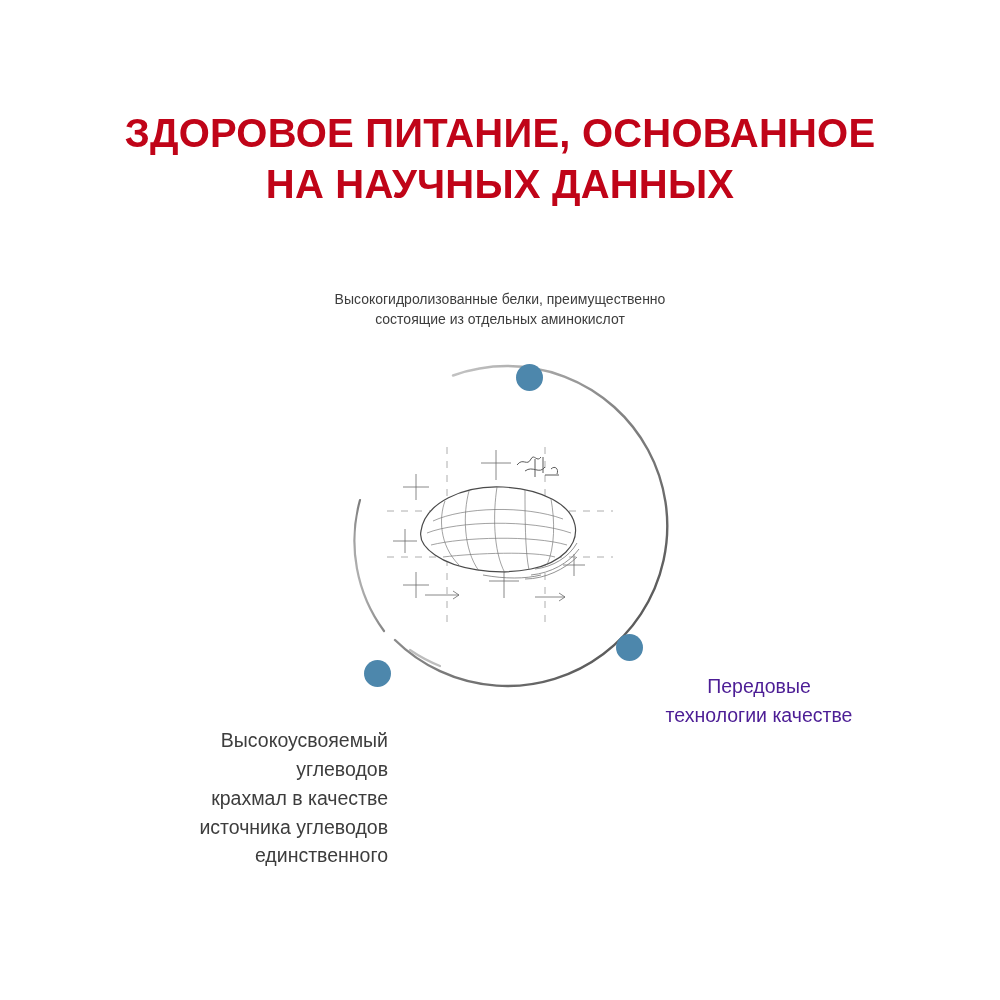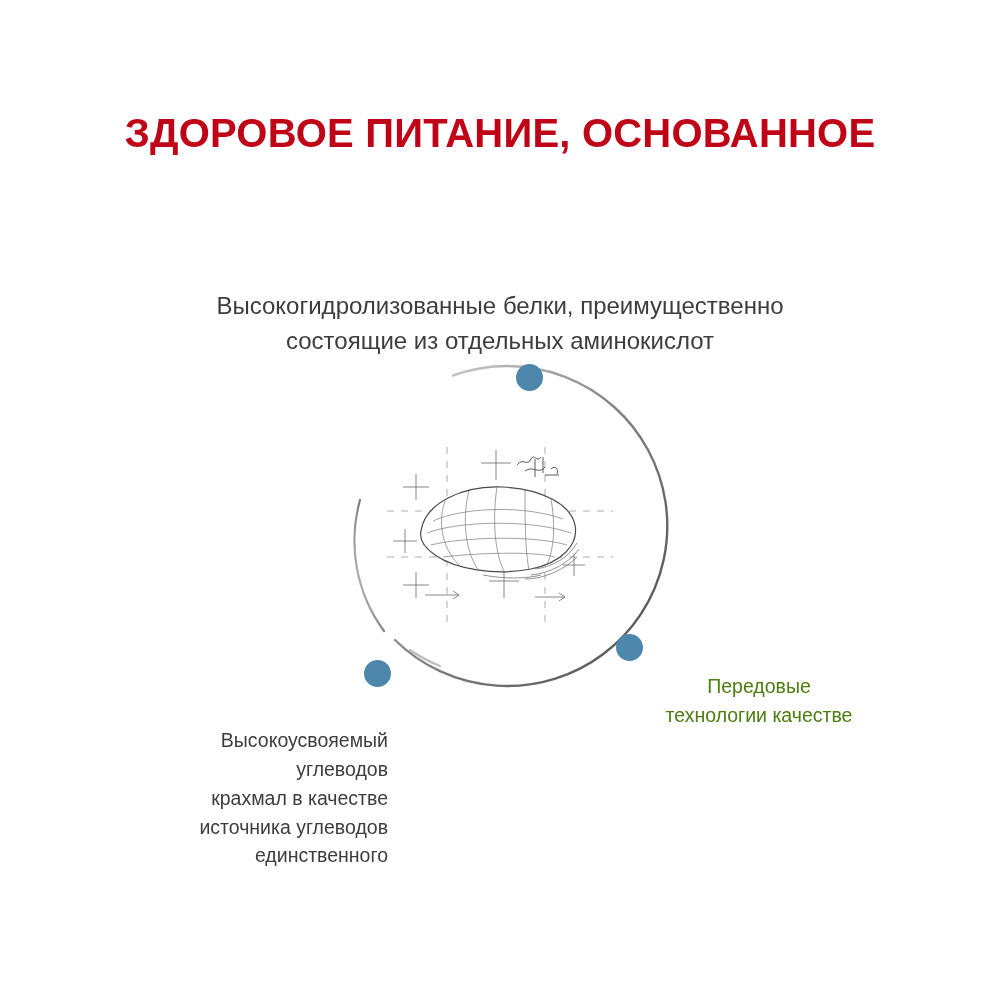--- a/index.html
+++ b/index.html
@@ -41,21 +41,21 @@
     white-space: nowrap;
   }
 
   
   .caption-top {
     position: absolute;
     top: 289px;
     left: 180px;
     width: 640px;
     text-align: center;
-    font-size: 24px;
+    font-size: 14px;
     line-height: 1.45;
     color: #3d3d3d;
   }
   .caption-top .line { display: block; }
 
   
   .diagram {
     position: absolute;
     left: 330px;
     top: 360px;
@@ -104,32 +104,33 @@
     margin-top: 32px;
   }
   .caption-right {
     position: absolute;
     left: 628px;
     top: 672px;
     width: 262px;
     text-align: center;
     font-size: 19.5px;
     line-height: 1.48;
-    color: #4d7c0f;
+    color: #4c1d95;
   }
   .caption-left .line,
   .caption-right .line { display: block; }
 </style>
 </head>
 <body>
 
 <div class="page">
 
   <div class="title">
     <span class="line">ЗДОРОВОЕ ПИТАНИЕ, ОСНОВАННОЕ</span>
+    <span class="line">НА НАУЧНЫХ ДАННЫХ</span>
   </div>
 
   <div class="caption-top">
     <span class="line">Высокогидролизованные белки, преимущественно</span>
     <span class="line">состоящие из отдельных аминокислот</span>
   </div>
 
   <div class="diagram">
 
     <svg class="ring-svg" viewBox="0 0 360 360">

